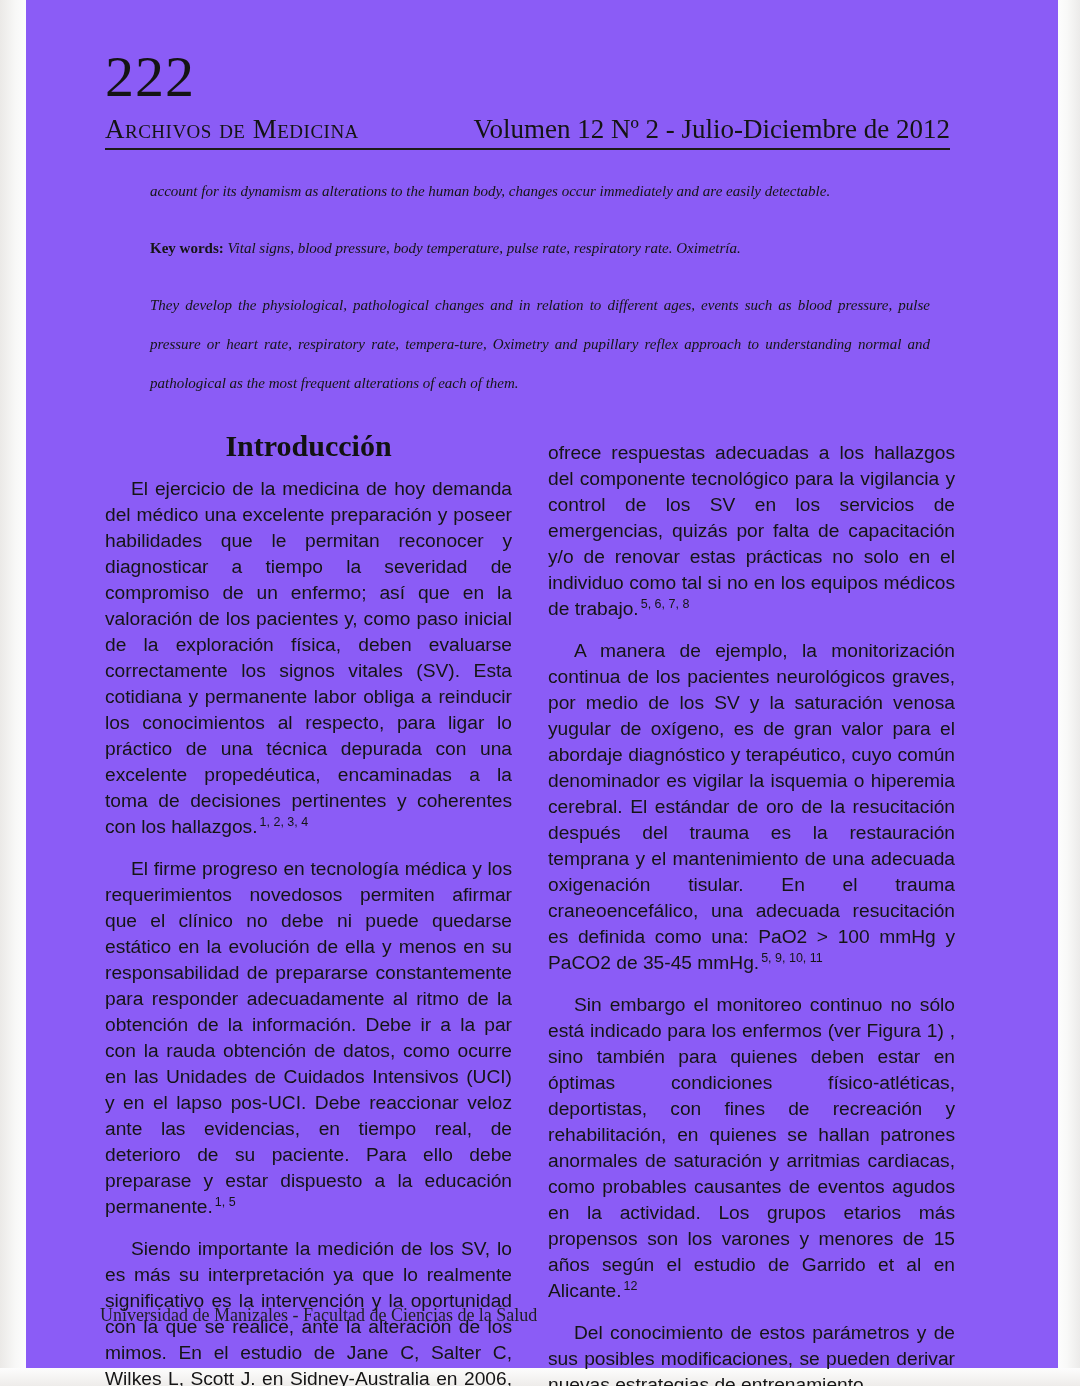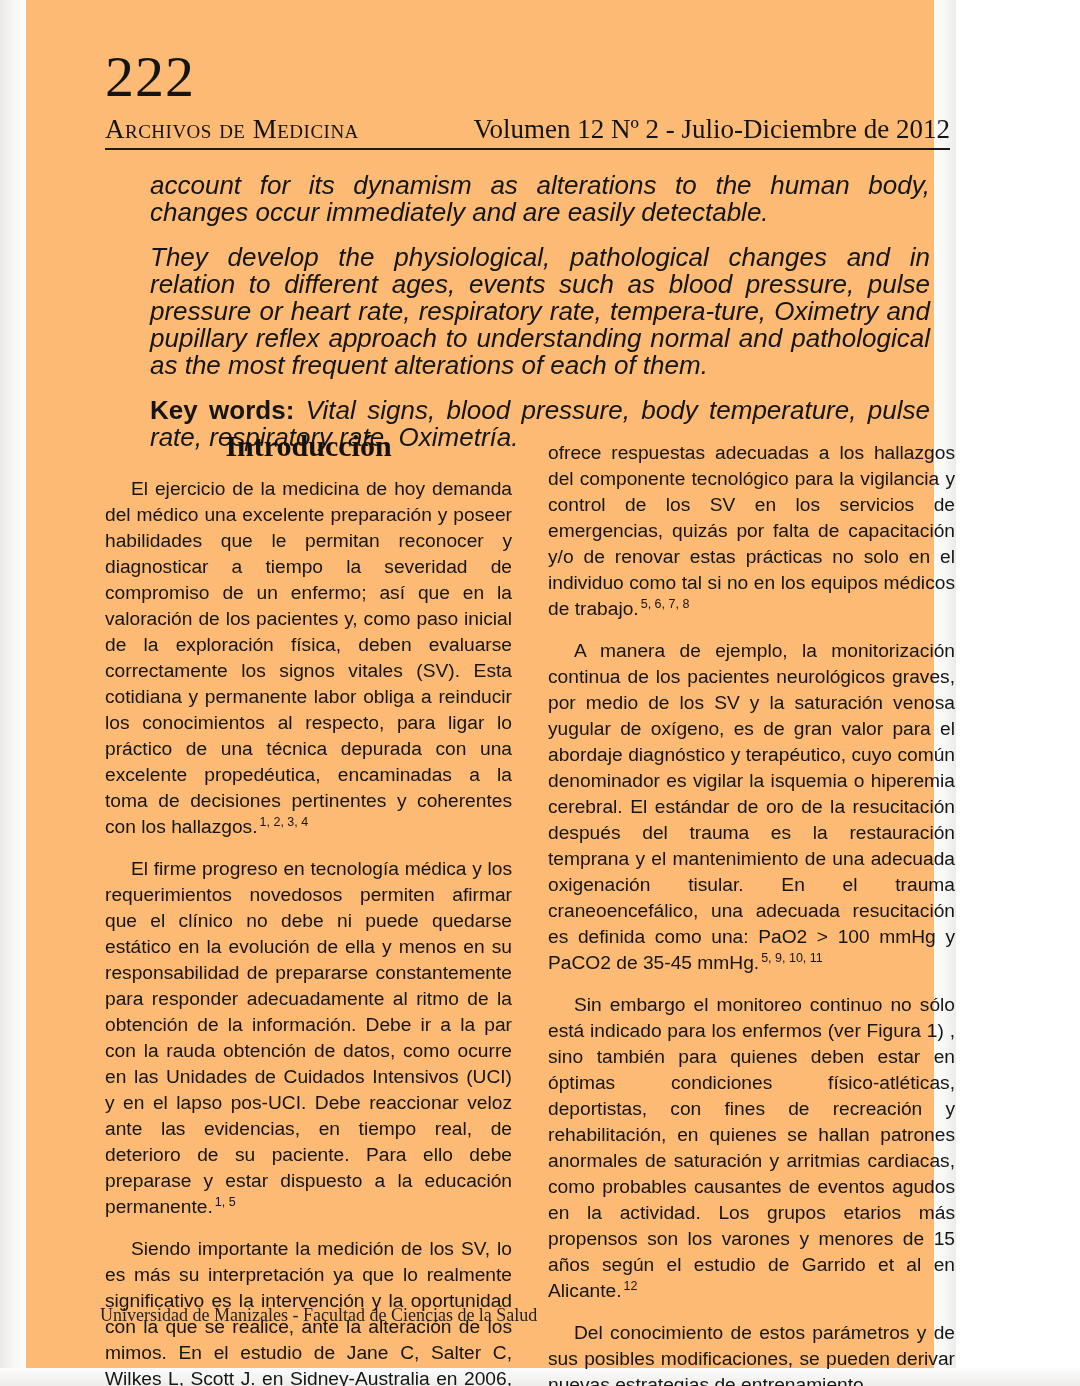--- a/index.html
+++ b/index.html
@@ -12,23 +12,23 @@
     background: #ffffff;
     font-family: "Liberation Sans", sans-serif;
     color: #1a1a1a;
     overflow: hidden;
     position: relative;
   }
 
   .page {
     position: absolute;
     left: 0; top: 0;
-    width: 956px;
+    width: 1080px;
     height: 1386px;
-    background: #fdba74;
+    background: #8b5cf6;
   }
 
   
   .scan-edge-left {
     position: absolute;
     left: 0; top: 0;
     width: 26px; height: 1386px;
     background: linear-gradient(to right, #ebe9e7 0%, #f8f8f7 60%, #fdfdfd 100%);
   }
   .scan-edge-right {
@@ -89,24 +89,24 @@
 
   
   .abstract {
     position: absolute;
     left: 150px;
     top: 172px;
     width: 780px;
   }
   .abstract p {
     margin: 0 0 18px 0;
-    font-family: Liberation Sans, sans-serif;
+    font-family: Liberation Serif, serif;
     font-style: italic;
-    font-size: 26px;
-    line-height: 27px;
+    font-size: 15px;
+    line-height: 39px;
     text-align: justify;
     color: #151515;
   }
   .abstract p:last-child { margin-bottom: 0; }
   .kw-label {
     font-style: normal;
     font-weight: bold;
   }
 
   
@@ -178,22 +178,22 @@
     <div class="folio">222</div>
     <div class="header-row">
       <div class="journal-name">Archivos de Medicina</div>
       <div class="issue-line">Volumen 12 Nº 2 - Julio-Diciembre de 2012</div>
     </div>
     <div class="header-rule"></div>
   </div>
 
   <div class="abstract">
     <p>account for its dynamism as alterations to the human body, changes occur immediately and are easily detectable.</p>
+    <p><span class="kw-label">Key words:</span><span> Vital signs, blood pressure, body temperature, pulse rate, respiratory rate. Oximetría.</span></p>
     <p>They develop the physiological, pathological changes and in relation to different ages, events such as blood pressure, pulse pressure or heart rate, respiratory rate, tempera-ture, Oximetry and pupillary reflex approach to understanding normal and pathological as the most frequent alterations of each of them.</p>
-    <p><span class="kw-label">Key words:</span><span> Vital signs, blood pressure, body temperature, pulse rate, respiratory rate. Oximetría.</span></p>
   </div>
 
   <div class="columns">
 
     <div class="col">
       <h2 class="section-title">Introducción</h2>
       <p><span>El ejercicio de la medicina de hoy demanda del médico una excelente preparación y poseer habilidades que le permitan reconocer y diagnosticar a tiempo la severidad de compromiso de un enfermo; así que en la valoración de los pacientes y, como paso inicial de la exploración física, deben evaluarse correctamente los signos vitales (SV). Esta cotidiana y permanente labor obliga a reinducir los conocimientos al respecto, para ligar lo práctico de una técnica depurada con una excelente propedéutica, encaminadas a la toma de decisiones pertinentes y coherentes con los hallazgos.</span><sup class="refs">1, 2, 3, 4</sup></p>
       <p><span>El firme progreso en tecnología médica y los requerimientos novedosos permiten afirmar que el clínico no debe ni puede quedarse estático en la evolución de ella y menos en su responsabilidad de prepararse constantemente para responder adecuadamente al ritmo de la obtención de la información. Debe ir a la par con la rauda obtención de datos, como ocurre en las Unidades de Cuidados Intensivos (UCI) y en el lapso pos-UCI. Debe reaccionar veloz ante las evidencias, en tiempo real, de deterioro de su paciente. Para ello debe preparase y estar dispuesto a la educación permanente.</span><sup class="refs">1, 5</sup></p>
       <p><span>Siendo importante la medición de los SV, lo es más su interpretación ya que lo realmente significativo es la intervención y la oportunidad con la que se realice, ante la alteración de los mimos. En el estudio de Jane C, Salter C, Wilkes L, Scott J. en Sidney-Australia en 2006, se encontró que el factor humano no siempre</span><sup class="refs"></sup></p>
     </div>

